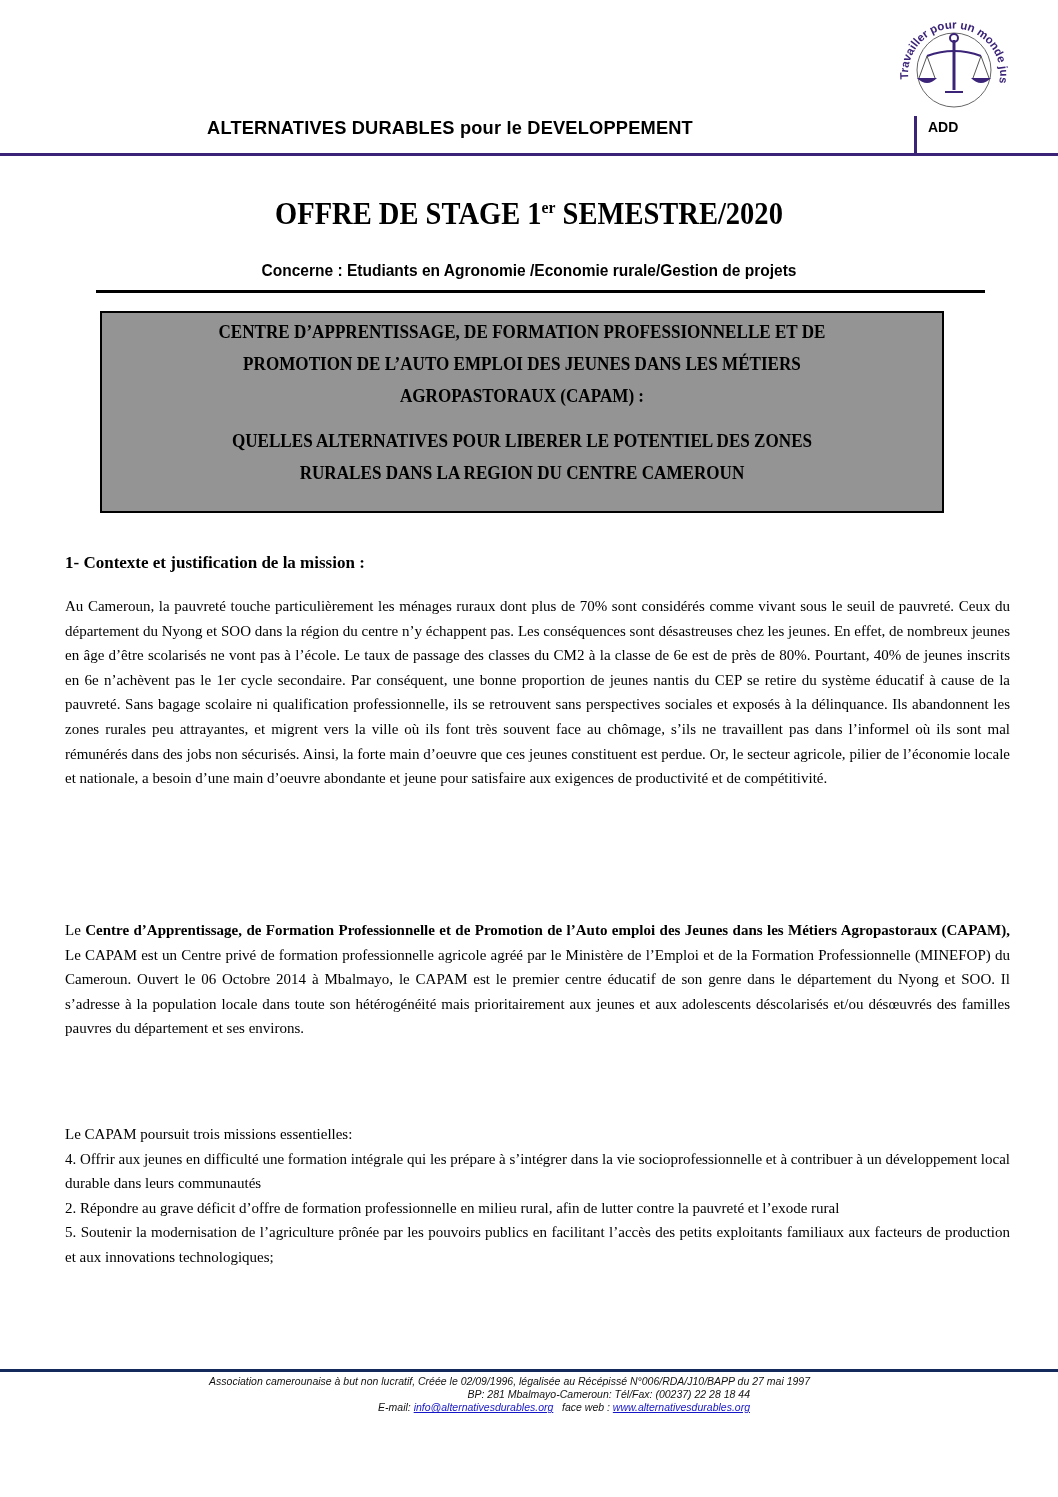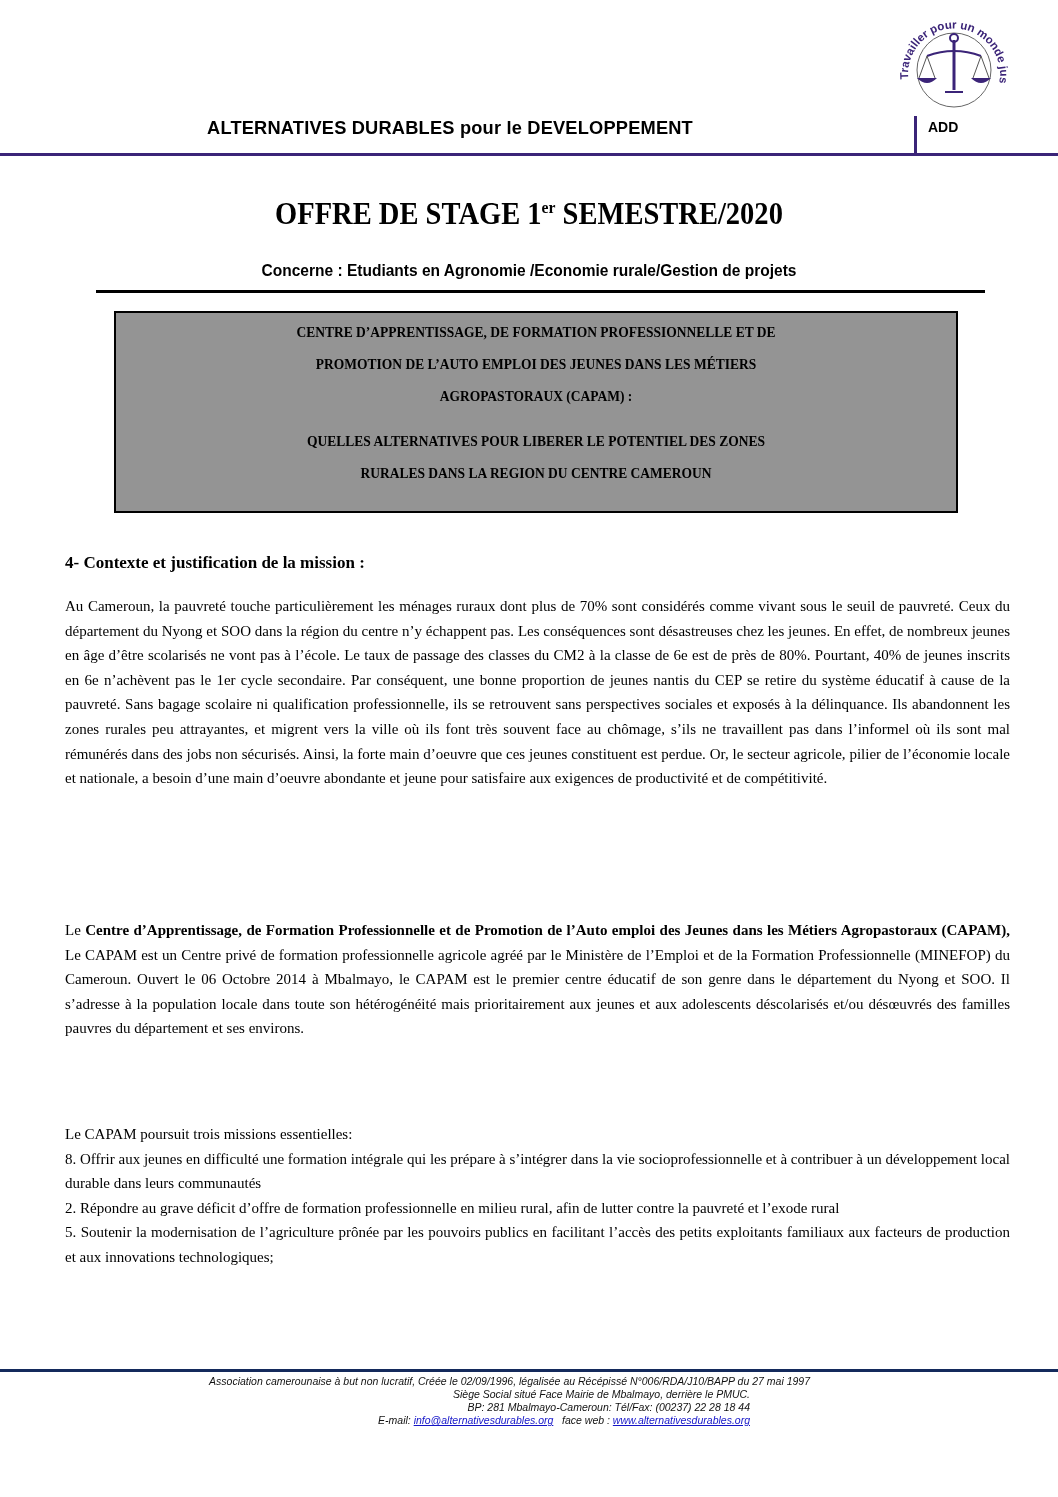--- a/index.html
+++ b/index.html
@@ -27,22 +27,22 @@
   .concerne {
     position: absolute; left: 0; top: 262px; width: 1058px; text-align: center;
     font-family: "Liberation Sans", sans-serif; font-weight: bold; font-size: 16px;
     transform: scaleX(0.97);
   }
   .black-rule { position: absolute; left: 96px; top: 290px; width: 889px; height: 3px; background: #000; }
 
   .gray-box {
     position: absolute; left: 100px; top: 311px; width: 844px; height: 202px;
     background: #949494; border: 2px solid #000; box-sizing: border-box;
-    font-family: "Liberation Serif", serif; font-weight: bold; font-size: 15px;
-    text-align: center; line-height: 32px; padding-top: 3px; margin-left: 14px;
+    font-family: "Liberation Serif", serif; font-weight: bold; font-size: 19px;
+    text-align: center; line-height: 32px; padding-top: 3px;
   }
   .gray-box .line { display: block; white-space: nowrap; transform: scaleX(0.9); }
   .gray-box .gap { height: 13px; }
 
   .section-heading {
     position: absolute; left: 65px; top: 553px;
     font-family: "Liberation Serif", serif; font-weight: bold; font-size: 17px;
   }
 
   .body-text {
@@ -99,32 +99,31 @@
 
 <div class="gray-box">
   <span class="line">CENTRE D’APPRENTISSAGE, DE FORMATION PROFESSIONNELLE ET DE</span>
   <span class="line">PROMOTION DE L’AUTO EMPLOI DES JEUNES DANS LES MÉTIERS</span>
   <span class="line">AGROPASTORAUX (CAPAM) :</span>
   <div class="gap"></div>
   <span class="line">QUELLES ALTERNATIVES  POUR LIBERER LE POTENTIEL DES ZONES</span>
   <span class="line">RURALES DANS LA REGION DU CENTRE  CAMEROUN</span>
 </div>
 
-<div class="section-heading">4- Contexte et justification de la mission :</div>
+<div class="section-heading">1- Contexte et justification de la mission :</div>
 
 <div class="body-text p1">Au Cameroun, la pauvreté touche particulièrement les ménages ruraux dont plus de 70% sont considérés comme vivant sous le seuil de pauvreté. Ceux du département du Nyong et SOO dans la région du centre n’y échappent pas. Les conséquences sont désastreuses chez les jeunes. En effet, de nombreux jeunes en âge d’être scolarisés ne vont pas à l’école. Le taux de passage des classes du CM2 à la classe de 6e est de près de 80%. Pourtant, 40% de jeunes inscrits en 6e n’achèvent pas le 1er cycle secondaire. Par conséquent, une bonne proportion de jeunes nantis du CEP se retire du système éducatif à cause de la pauvreté. Sans bagage scolaire ni qualification professionnelle, ils se retrouvent sans perspectives sociales et exposés à la délinquance. Ils abandonnent les zones rurales peu attrayantes, et migrent vers la ville où ils font très souvent face au chômage, s’ils ne travaillent pas dans l’informel où ils sont mal rémunérés dans des jobs non sécurisés. Ainsi, la forte main d’oeuvre que ces jeunes constituent est perdue. Or, le secteur agricole, pilier de l’économie locale et nationale, a besoin d’une main d’oeuvre abondante et jeune pour satisfaire aux exigences de productivité et de compétitivité.</div>
 
 <div class="body-text p2"><span>Le </span><b>Centre d’Apprentissage, de Formation Professionnelle et de Promotion de l’Auto emploi des Jeunes dans les Métiers Agropastoraux (CAPAM),</b><span> Le CAPAM est un Centre privé de formation professionnelle agricole agréé par le Ministère de l’Emploi et de la Formation Professionnelle (MINEFOP) du Cameroun. Ouvert le 06 Octobre 2014 à Mbalmayo, le CAPAM est le premier centre éducatif de son genre dans le département du Nyong et SOO. Il s’adresse à la population locale dans toute son hétérogénéité mais prioritairement aux jeunes et aux adolescents déscolarisés et/ou désœuvrés des familles pauvres du département et ses environs.</span></div>
 
 <div class="body-text p3">
   <span class="li">Le CAPAM poursuit trois missions essentielles:</span>
-  <span class="li">8. Offrir aux jeunes en difficulté une formation intégrale qui les prépare à s’intégrer dans la vie socioprofessionnelle et à contribuer à un développement local durable dans leurs communautés</span>
+  <span class="li">4. Offrir aux jeunes en difficulté une formation intégrale qui les prépare à s’intégrer dans la vie socioprofessionnelle et à contribuer à un développement local durable dans leurs communautés</span>
   <span class="li">2. Répondre au grave déficit d’offre de formation professionnelle en milieu rural, afin de lutter contre la pauvreté et l’exode rural</span>
   <span class="li">5. Soutenir la modernisation de l’agriculture prônée par les pouvoirs publics en facilitant l’accès des petits exploitants familiaux aux facteurs de production et aux innovations technologiques;</span>
 </div>
 
 <div class="footer-rule"></div>
 <div class="footer">
   <div style="margin-right:-60px">Association camerounaise à but non lucratif, Créée le 02/09/1996, légalisée au  Récépissé N°006/RDA/J10/BAPP du 27 mai  1997</div>
-  <div>Siège Social situé Face Mairie de Mbalmayo, derrière le PMUC.</div>
   <div>BP: 281 Mbalmayo-Cameroun: Tél/Fax: (00237) 22 28 18 44</div>
   <div style="white-space:pre"><span>E-mail: </span><a>info@alternativesdurables.org</a><span>   face web : </span><a>www.alternativesdurables.org</a></div>
 </div>
 
 </body></html>

